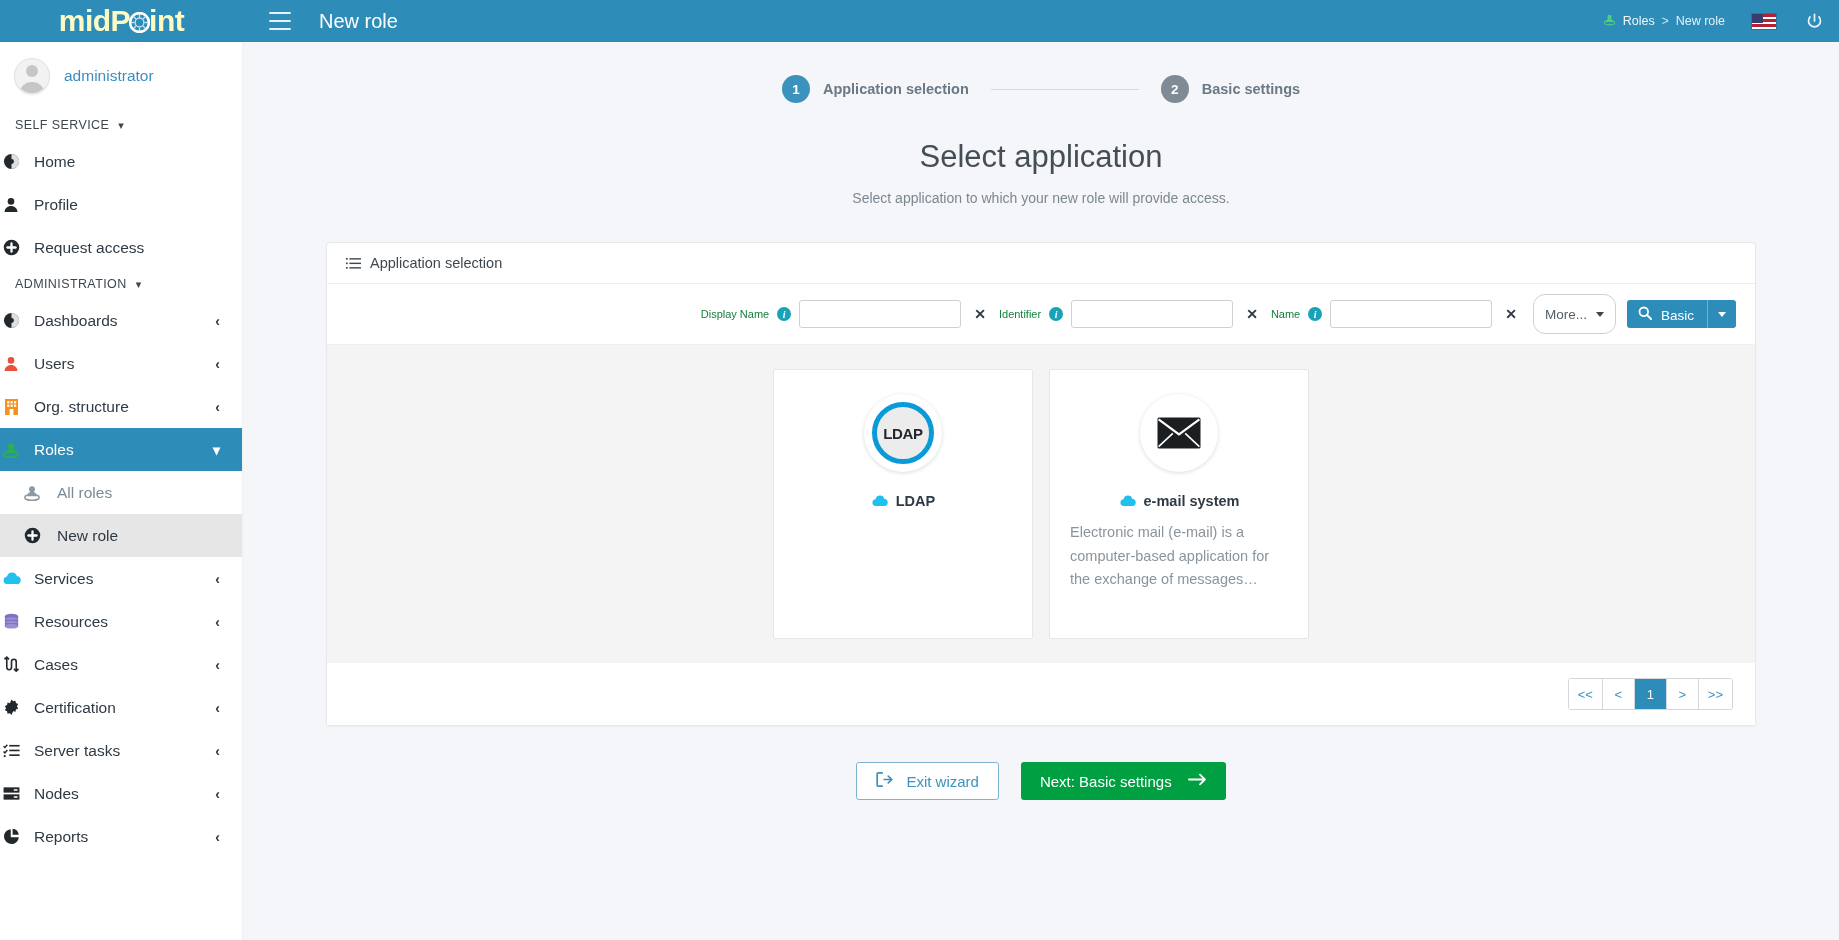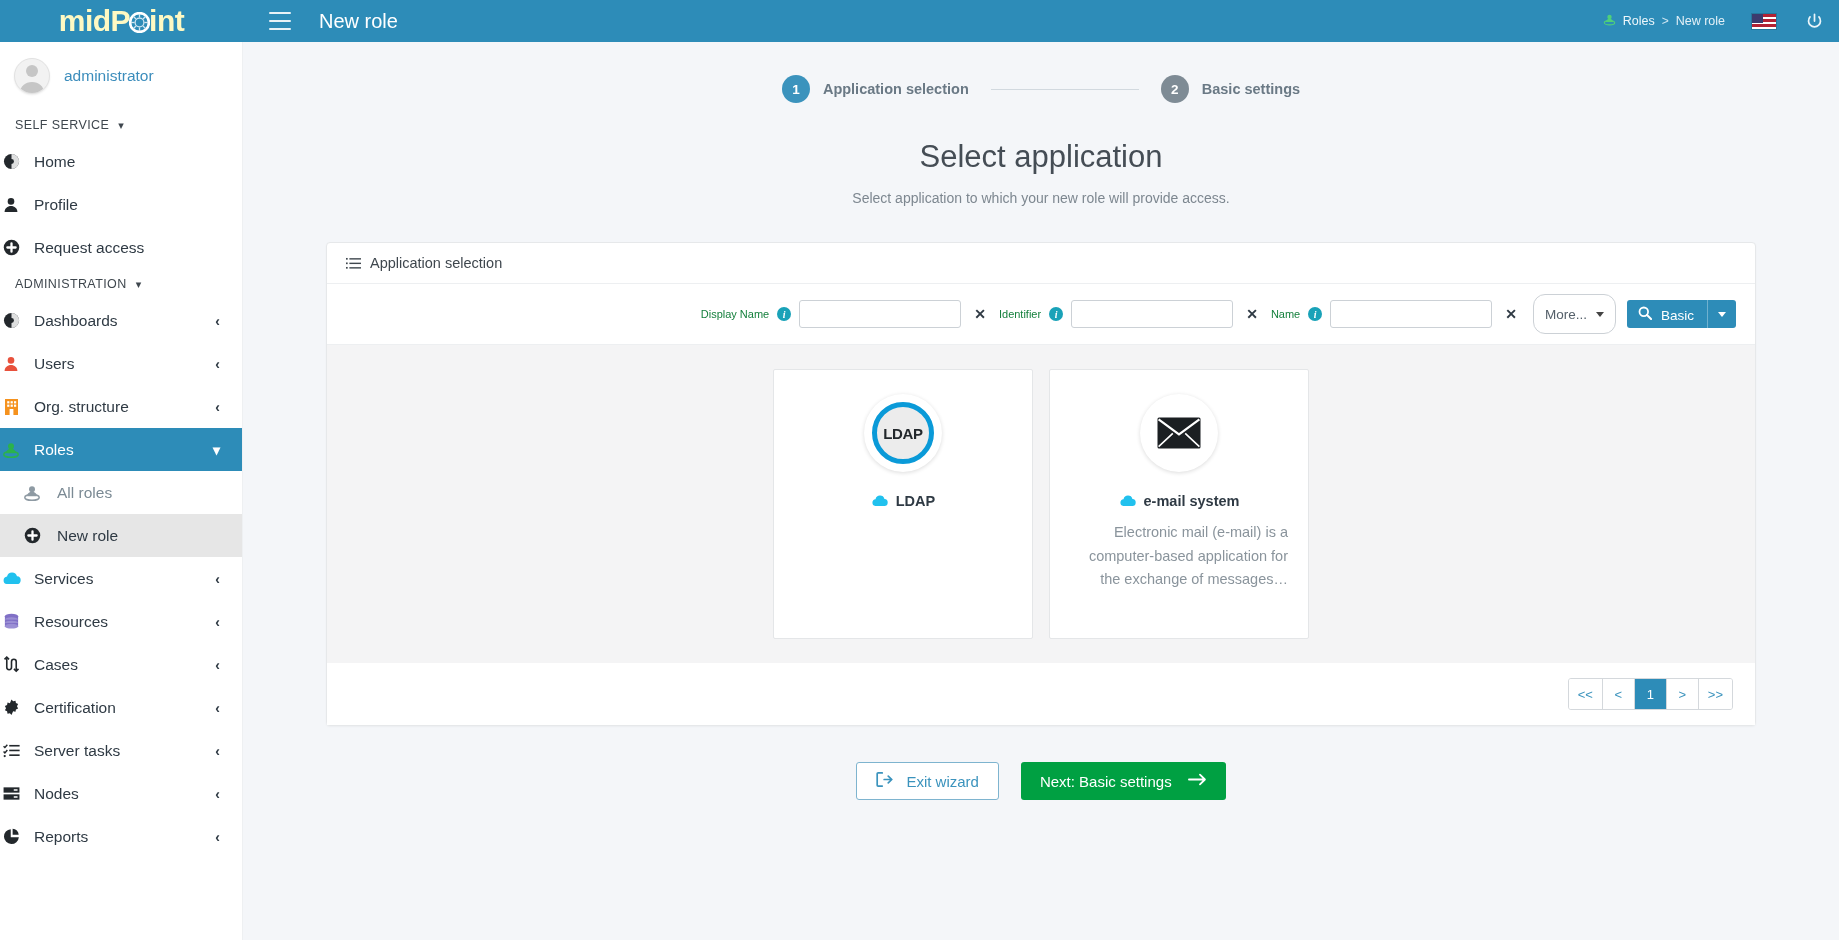--- a/index.html
+++ b/index.html
@@ -161,21 +161,21 @@
     display:flex; align-items:center; padding: 0 10px;
   }
   .caret-white { width:0;height:0;border-left:4.5px solid transparent;border-right:4.5px solid transparent;border-top:5.5px solid #fff; }
 
   .cards-area {
     background: #f4f4f5; padding: 24px 0 24px 0; display: flex; justify-content: center;
     gap: 16px; min-height: 286px;
   }
   .app-card {
     width: 260px; background: #fff; border: 1px solid #e4e6e8; border-radius: 2px;
-    padding: 24px 20px 0 20px; text-align: right; cursor: pointer; height: 270px; overflow:hidden;
+    padding: 24px 20px 0 20px; text-align: left; cursor: pointer; height: 270px; overflow:hidden;
   }
   .card-circle-wrap { display:flex; justify-content:center; }
   .circle-outer {
     width: 78px; height: 78px; border-radius: 50%; background: #fff;
     box-shadow: 0 1px 4px rgba(0,0,0,0.14); display:flex; align-items:center; justify-content:center;
   }
   .ldap-disc {
     width: 62px; height: 62px; border-radius: 50%; background: #ececec;
     border: 5px solid #0a9ad8; display:flex; align-items:center; justify-content:center;
     font-size: 15px; font-weight: bold; color: #23282c; letter-spacing: -0.3px;

